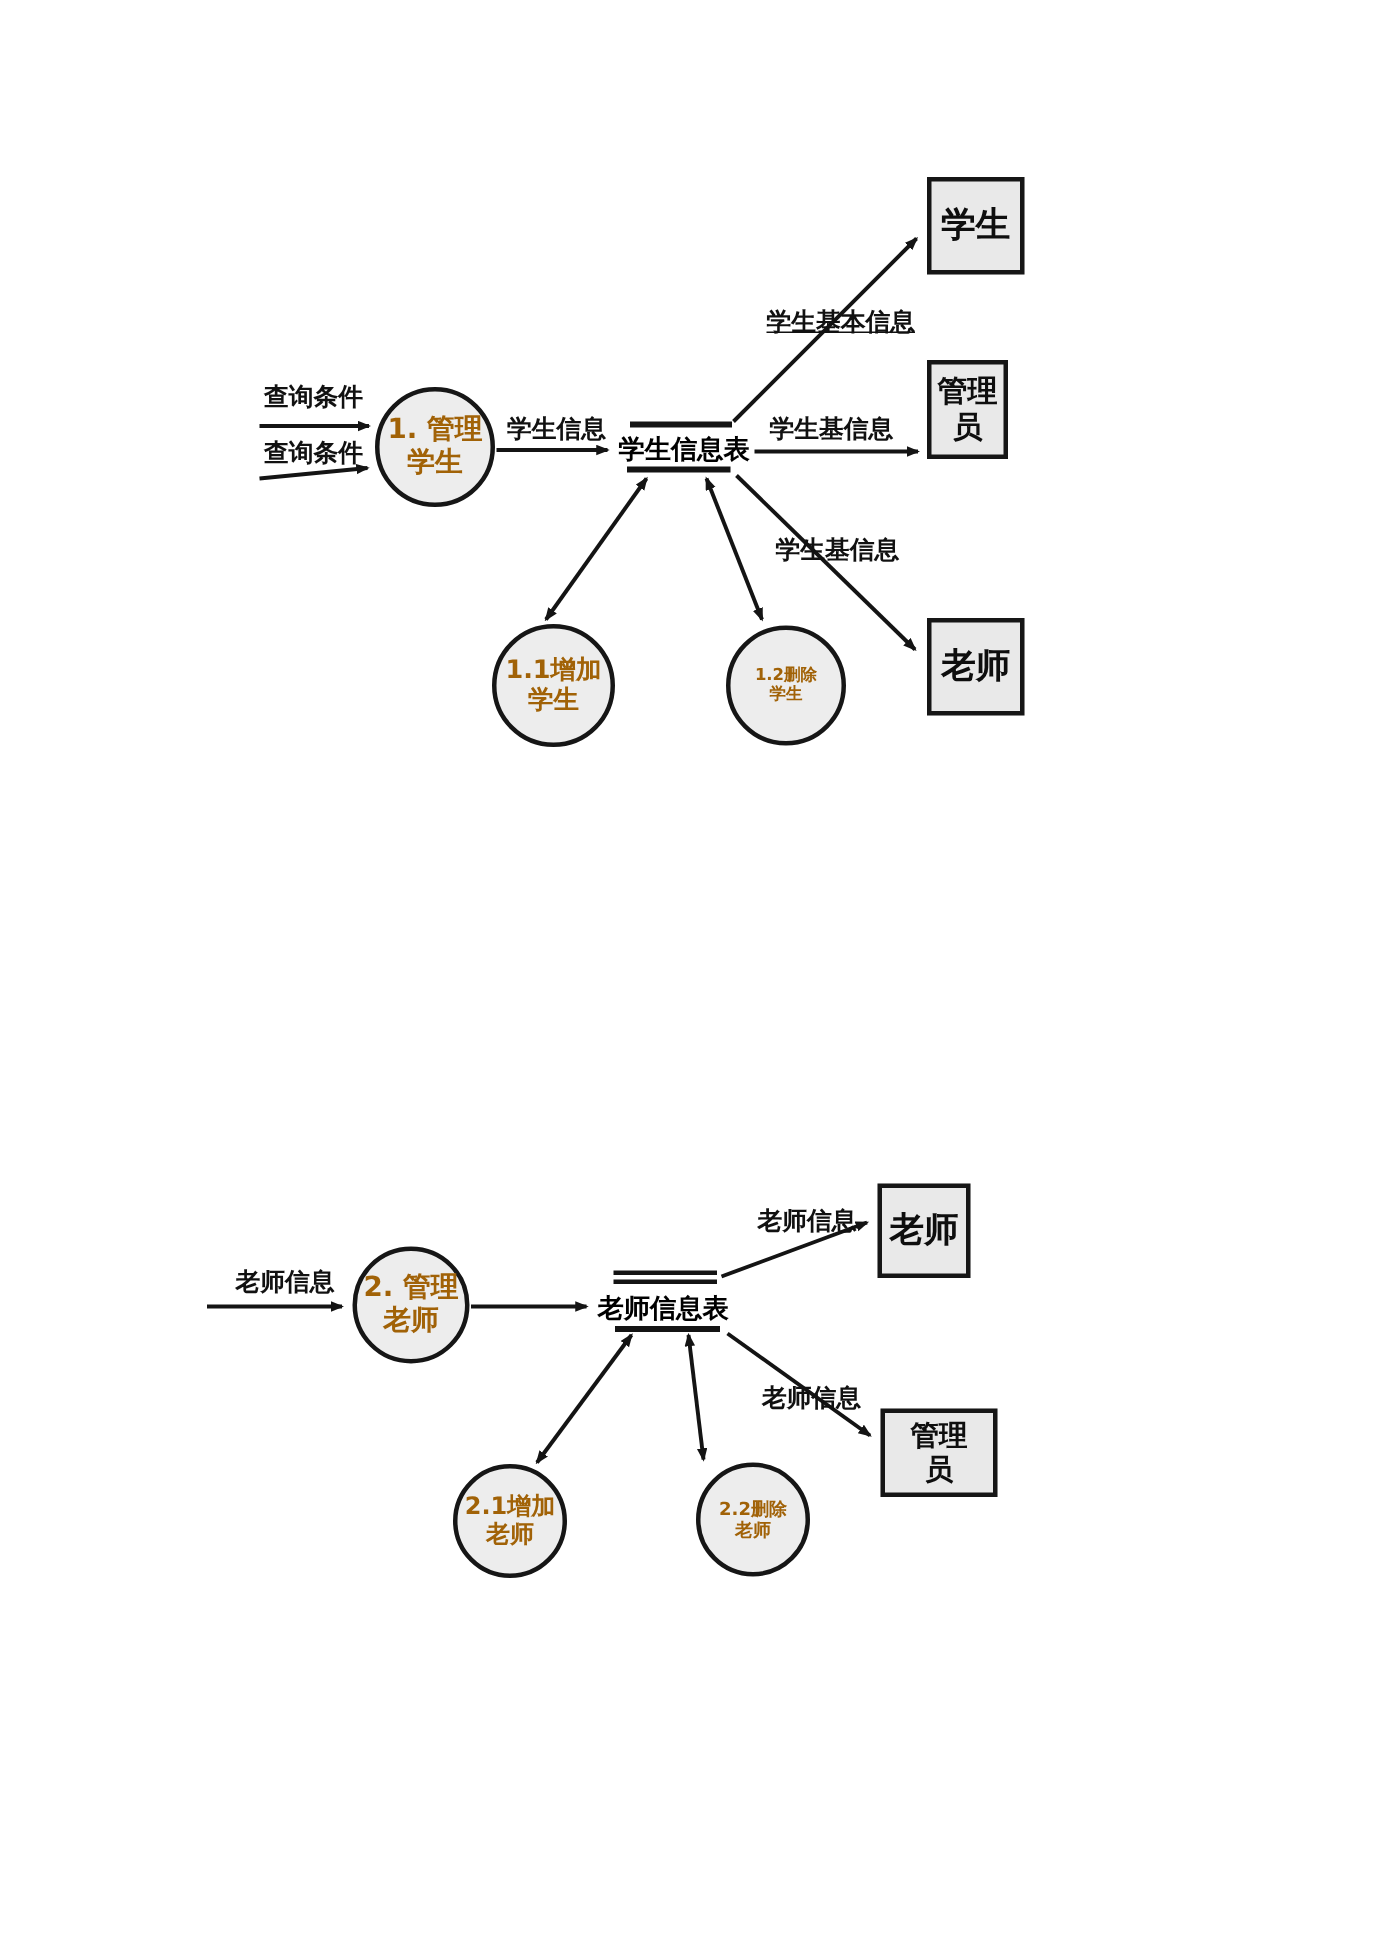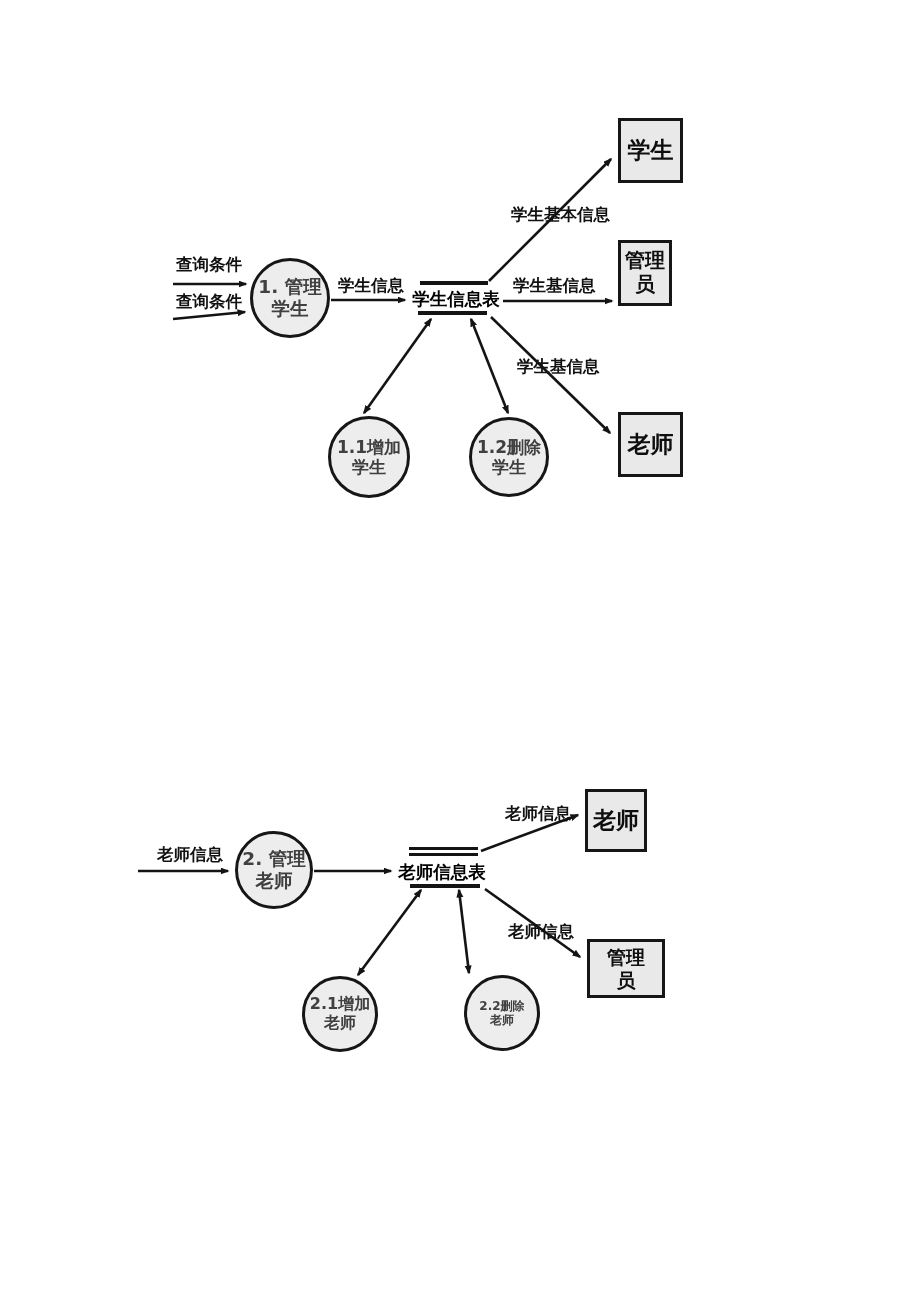--- a/index.html
+++ b/index.html
@@ -3,21 +3,21 @@
 <meta charset="utf-8">
 <style>
   html,body{margin:0;padding:0;background:#fff;}
   #page{position:relative;width:920px;height:1302px;background:#ffffff;overflow:hidden;
         font-family:"DejaVu Sans","Liberation Sans",sans-serif;}
   #arrow-layer{position:absolute;left:0;top:0;width:920px;height:1302px;pointer-events:none;}
   .entity{position:absolute;background:#e9e9e9;border:3px solid #161616;display:flex;
           align-items:center;justify-content:center;font-weight:bold;color:#0e0e0e;
           white-space:pre-line;text-align:center;line-height:1.18;box-sizing:border-box;}
   .process{position:absolute;background:#ededed;border:3px solid #161616;border-radius:50%;
-           display:flex;align-items:center;justify-content:center;font-weight:bold;color:#404040;
+           display:flex;align-items:center;justify-content:center;font-weight:bold;color:#a16207;
            white-space:pre-line;text-align:center;line-height:1.18;box-sizing:border-box;}
   .ds-line{position:absolute;background:#141414;height:4px;}
   .ds-text{position:absolute;font-weight:bold;color:#000000;text-align:center;}
   .flabel{position:absolute;font-weight:bold;color:#111;white-space:nowrap;}
   .f17{font-size:16.5px;}
   .caption{position:absolute;font-family:"Liberation Serif","DejaVu Serif",serif;
            color:#3c3c3c;font-size:21px;letter-spacing:1px;}
 </style>
 </head>
 <body>
@@ -53,31 +53,31 @@
   <div class="entity" style="left:618px;top:240px;width:54px;height:66px;font-size:20px;"><span>管理员</span></div>
 
   <div class="entity" style="left:618px;top:412px;width:65px;height:65px;font-size:23px;"><span>老师</span></div>
 
   <div class="process" style="left:250px;top:258px;width:80px;height:80px;font-size:18.5px;"><span>1. 管理
 学生</span></div>
 
   <div class="process" style="left:328px;top:416px;width:82px;height:82px;font-size:17px;"><span>1.1增加
 学生</span></div>
 
-  <div class="process" style="left:469px;top:417px;width:80px;height:80px;font-size:17px;"><span>1.2删除
+  <div class="process" style="left:484px;top:417px;width:80px;height:80px;font-size:11px;"><span>1.2删除
 学生</span></div>
 
   <div class="ds-line" style="left:420px;top:281px;width:68px;"></div>
   <div class="ds-text" style="left:411px;top:287px;width:90px;font-size:17.5px;">学生信息表</div>
   <div class="ds-line" style="left:418px;top:311px;width:69px;"></div>
 
   <div class="flabel f17" style="left:176px;top:254px;">查询条件</div>
   <div class="flabel f17" style="left:176px;top:291px;">查询条件</div>
   <div class="flabel f17" style="left:338px;top:275px;">学生信息</div>
-  <div class="flabel f17" style="left:511px;top:204px;">学生基本信息</div>
+  <div class="flabel f17" style="left:511px;top:204px;text-decoration:underline;">学生基本信息</div>
   <div class="flabel f17" style="left:513px;top:275px;">学生基信息</div>
   <div class="flabel f17" style="left:517px;top:356px;">学生基信息</div>
 
 
   <div class="entity" style="left:585px;top:789px;width:62px;height:63px;font-size:23px;"><span>老师</span></div>
 
   <div class="entity" style="left:587px;top:939px;width:78px;height:59px;font-size:19px;"><span>管理
 员</span></div>
 
   <div class="process" style="left:235px;top:831px;width:78px;height:78px;font-size:18.5px;"><span>2. 管理

